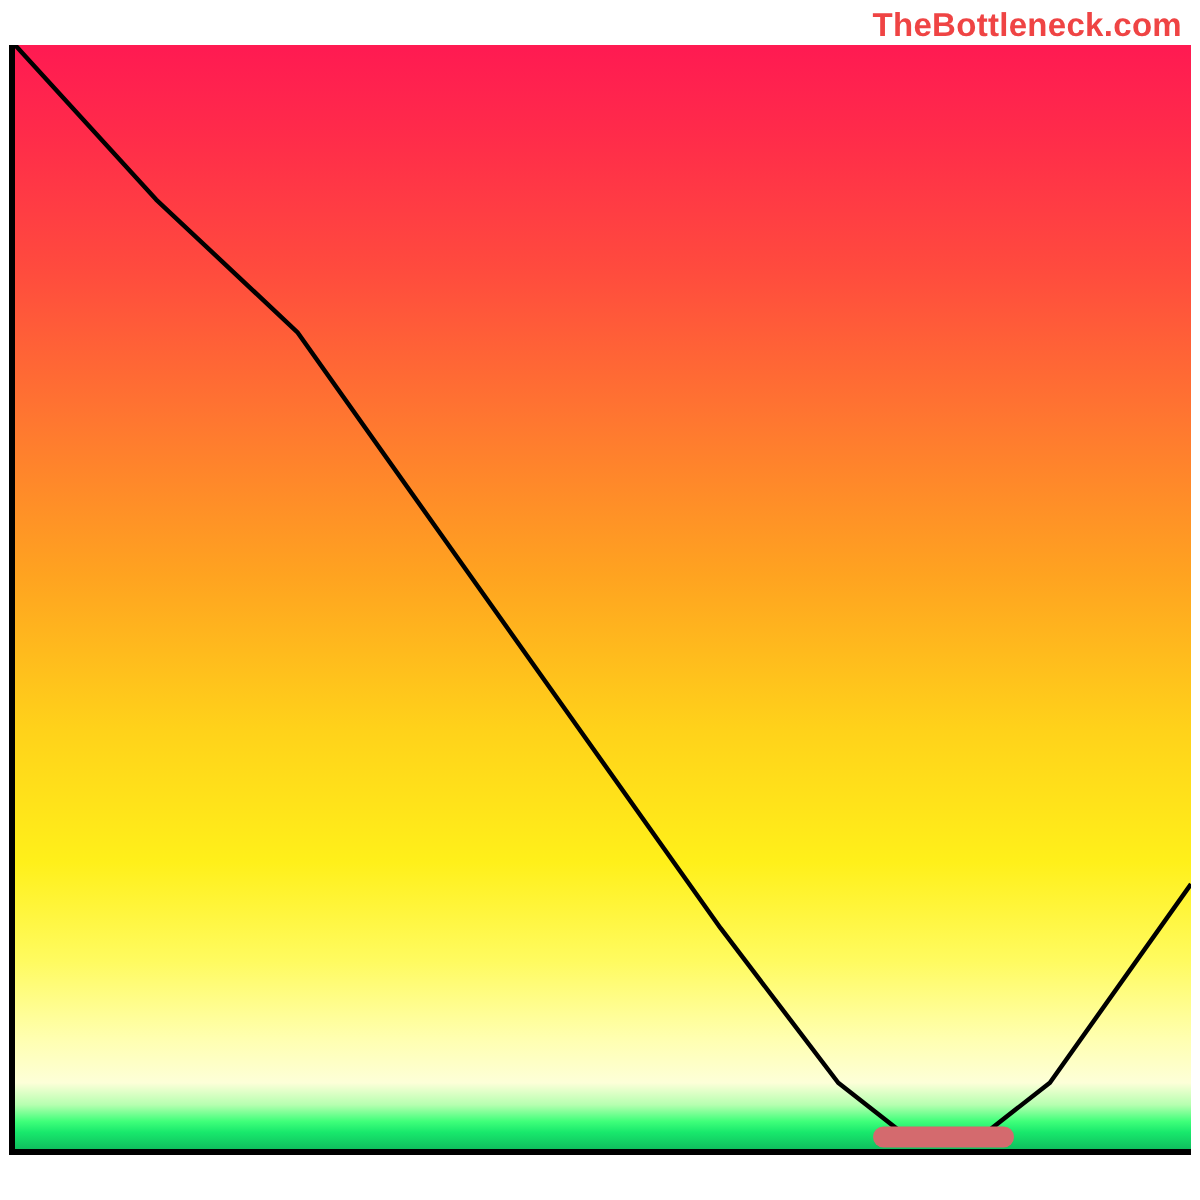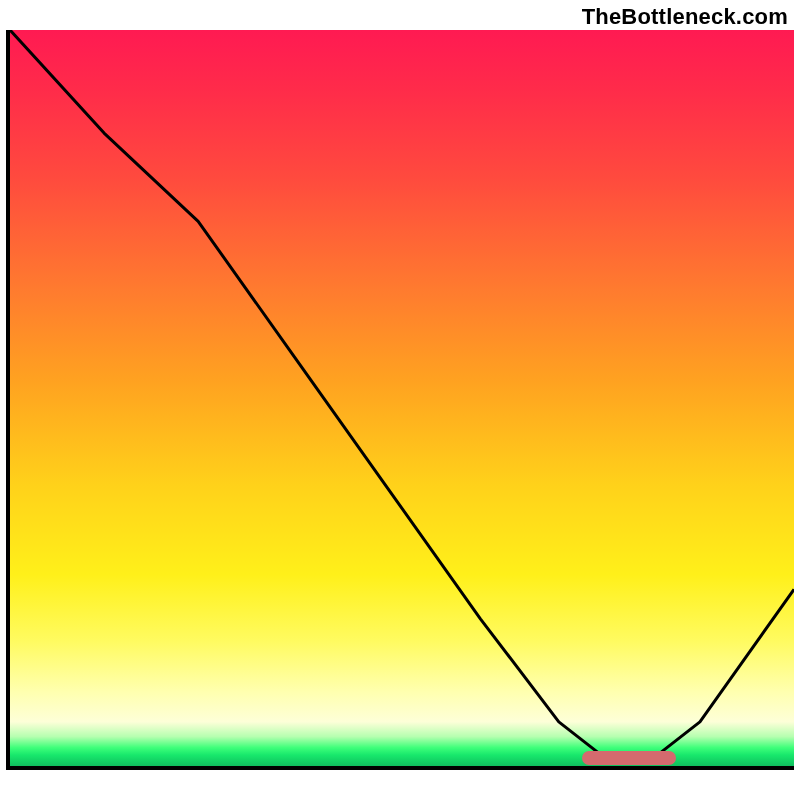--- a/index.html
+++ b/index.html
@@ -15,21 +15,21 @@
     position: relative;
     width: 800px;
     height: 800px;
   }
   .watermark {
     position: absolute;
     top: 4px;
     right: 12px;
     font-size: 22px;
     font-weight: 600;
-    color: #000000;
+    color: #ef4444;
     letter-spacing: 0.2px;
     user-select: none;
     text-align: right;
   }
   
   .plot {
     position: absolute;
     left: 6px;
     top: 30px;
     width: 788px;   

